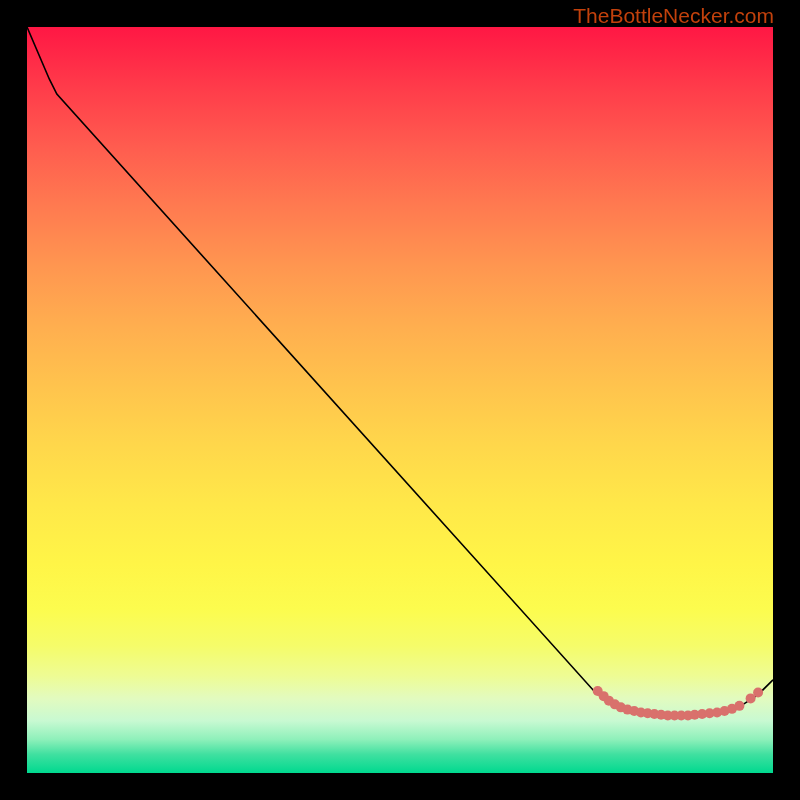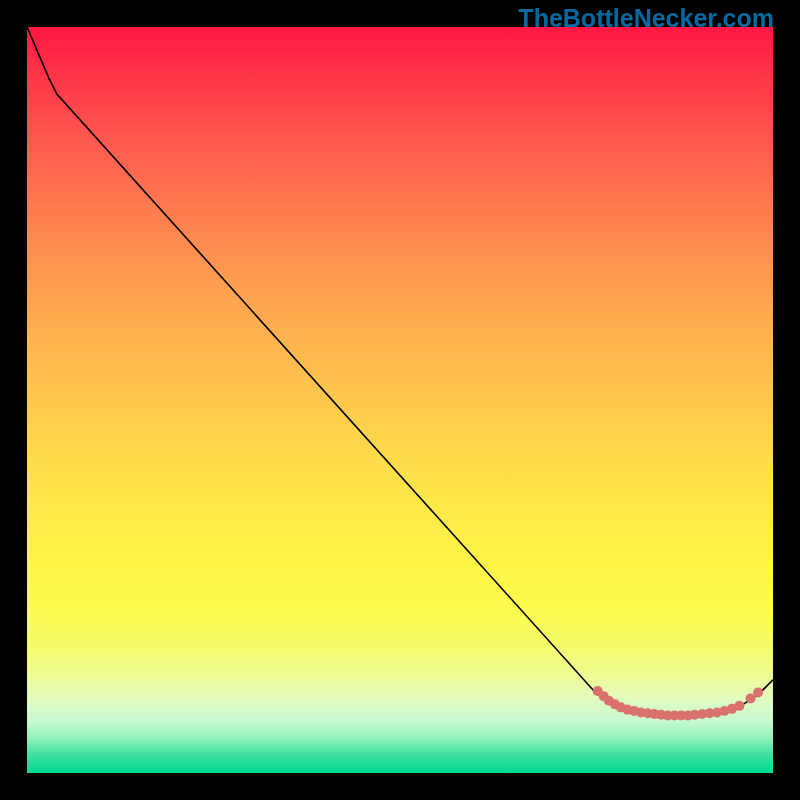--- a/index.html
+++ b/index.html
@@ -7,23 +7,23 @@
     width: 800px;
     height: 800px;
     background: #000;
     position: relative;
     font-family: Arial, sans-serif;
   }
   .watermark {
     position: absolute;
     top: 4px;
     right: 26px;
-    color: #0369a1;
-    font-size: 25px;
-    font-weight: bold;
+    color: #c2410c;
+    font-size: 21px;
+    font-weight: normal;
     z-index: 10;
   }
   .plot-area {
     position: absolute;
     left: 27px;
     top: 27px;
     width: 746px;
     height: 746px;
     background: linear-gradient(to bottom,
       #ff1744 0%,

